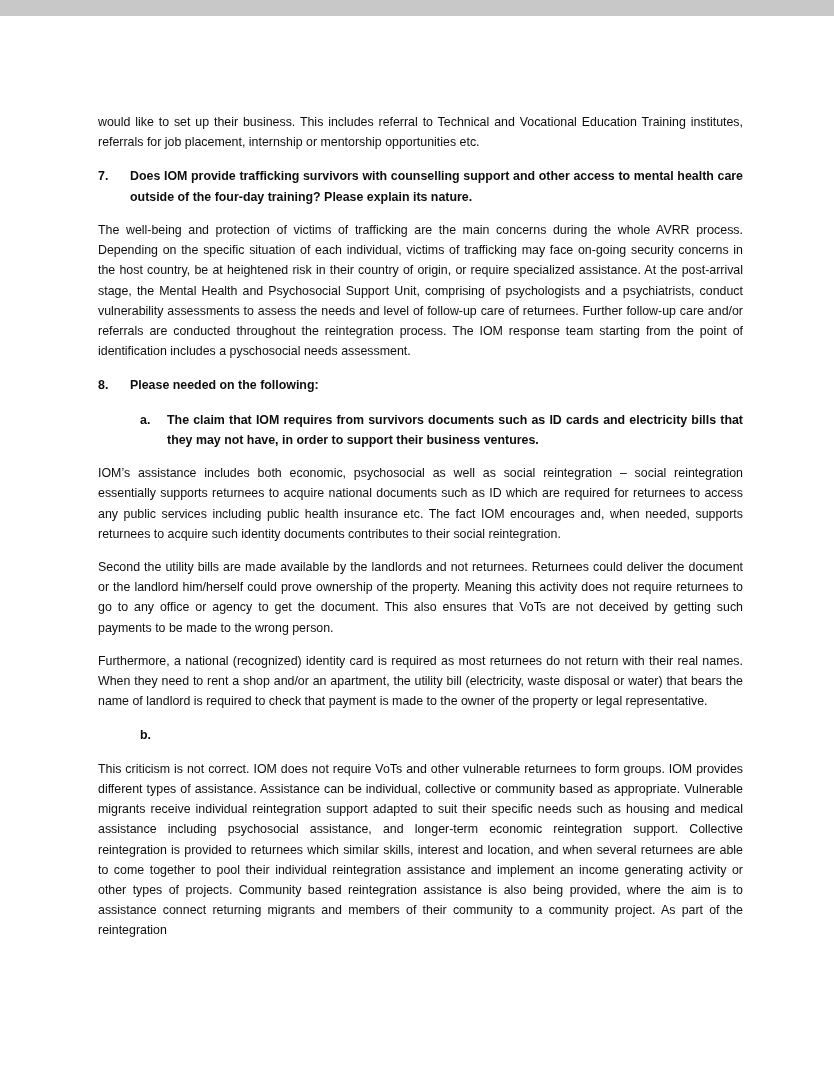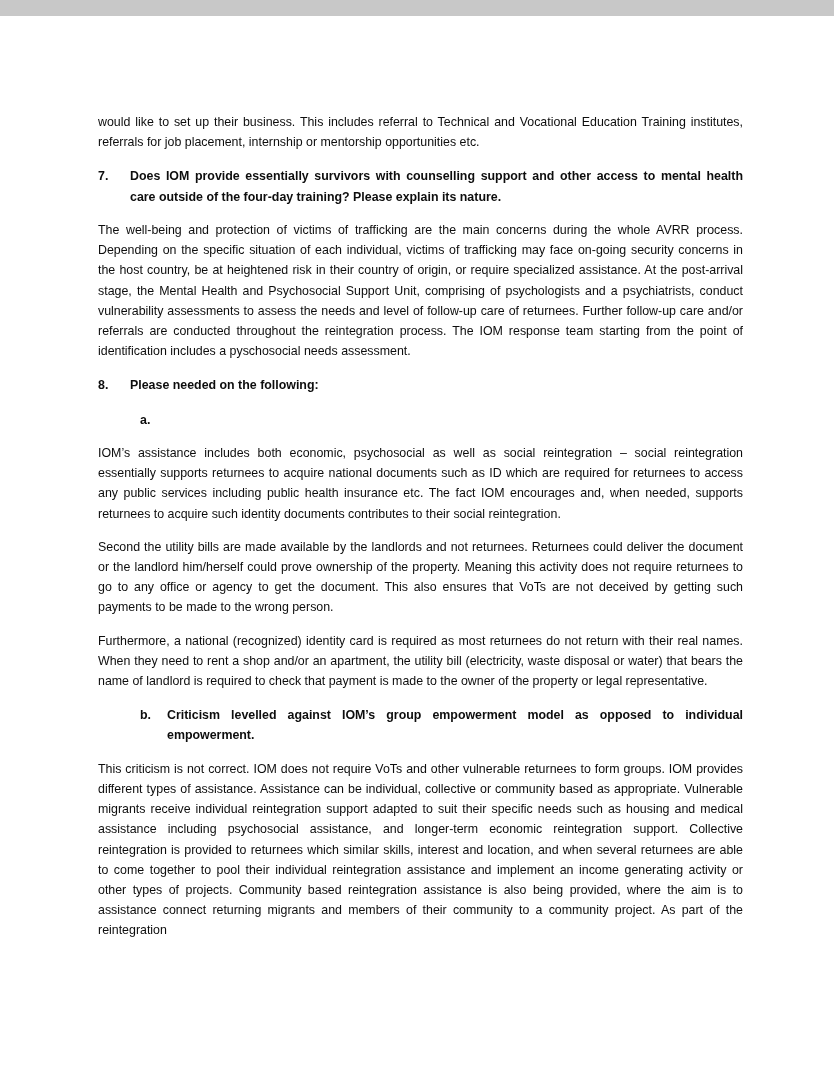--- a/index.html
+++ b/index.html
@@ -69,39 +69,39 @@
 </head>
 <body>
 
 <div class="page">
   <div class="doc-body">
 
     <p class="para">would like to set up their business. This includes referral to Technical and Vocational Education Training institutes, referrals for job placement, internship or mentorship opportunities etc.</p>
 
     <div class="qnum">
       <span class="num">7.</span>
-      <span class="qtext">Does IOM provide essentially survivors with counselling support and other access to mental health care outside of the four-day training? Please explain its nature.</span>
+      <span class="qtext">Does IOM provide trafficking survivors with counselling support and other access to mental health care outside of the four-day training? Please explain its nature.</span>
     </div>
 
     <p class="para">The well-being and protection of victims of trafficking are the main concerns during the whole AVRR process. Depending on the specific situation of each individual, victims of trafficking may face on-going security concerns in the host country, be at heightened risk in their country of origin, or require specialized assistance. At the post-arrival stage, the Mental Health and Psychosocial Support Unit, comprising of psychologists and a psychiatrists, conduct vulnerability assessments to assess the needs and level of follow-up care of returnees. Further follow-up care and/or referrals are conducted throughout the reintegration process. The IOM response team starting from the point of identification includes a pyschosocial needs assessment.</p>
 
     <div class="qnum">
       <span class="num">8.</span>
       <span class="qtext">Please needed on the following:</span>
     </div>
 
     <div class="sub">
       <span class="letter">a.</span>
+      <span class="stext">The claim that IOM requires from survivors documents such as ID cards and electricity bills that they may not have, in order to support their business ventures.</span>
     </div>
 
     <p class="para">IOM’s assistance includes both economic, psychosocial as well as social reintegration – social reintegration essentially supports returnees to acquire national documents such as ID which are required for returnees to access any public services including public health insurance etc. The fact IOM encourages and, when needed, supports returnees to acquire such identity documents contributes to their social reintegration.</p>
     <p class="para">Second the utility bills are made available by the landlords and not returnees. Returnees could deliver the document or the landlord him/herself could prove ownership of the property. Meaning this activity does not require returnees to go to any office or agency to get the document. This also ensures that VoTs are not deceived by getting such payments to be made to the wrong person.</p>
     <p class="para">Furthermore, a national (recognized) identity card is required as most returnees do not return with their real names. When they need to rent a shop and/or an apartment, the utility bill (electricity, waste disposal or water) that bears the name of landlord is required to check that payment is made to the owner of the property or legal representative.</p>
 
     <div class="sub">
       <span class="letter">b.</span>
-      <span class="stext">Criticism levelled against IOM’s group empowerment model as opposed to individual empowerment.</span>
     </div>
 
     <p class="para">This criticism is not correct. IOM does not require VoTs and other vulnerable returnees to form groups. IOM provides different types of assistance. Assistance can be individual, collective or community based as appropriate. Vulnerable migrants receive individual reintegration support adapted to suit their specific needs such as housing and medical assistance including psychosocial assistance, and longer-term economic reintegration support. Collective reintegration is provided to returnees which similar skills, interest and location, and when several returnees are able to come together to pool their individual reintegration assistance and implement an income generating activity or other types of projects. Community based reintegration assistance is also being provided, where the aim is to assistance connect returning migrants and members of their community to a community project. As part of the reintegration</p>
 
   </div>
 </div>
 
 </body></html>

